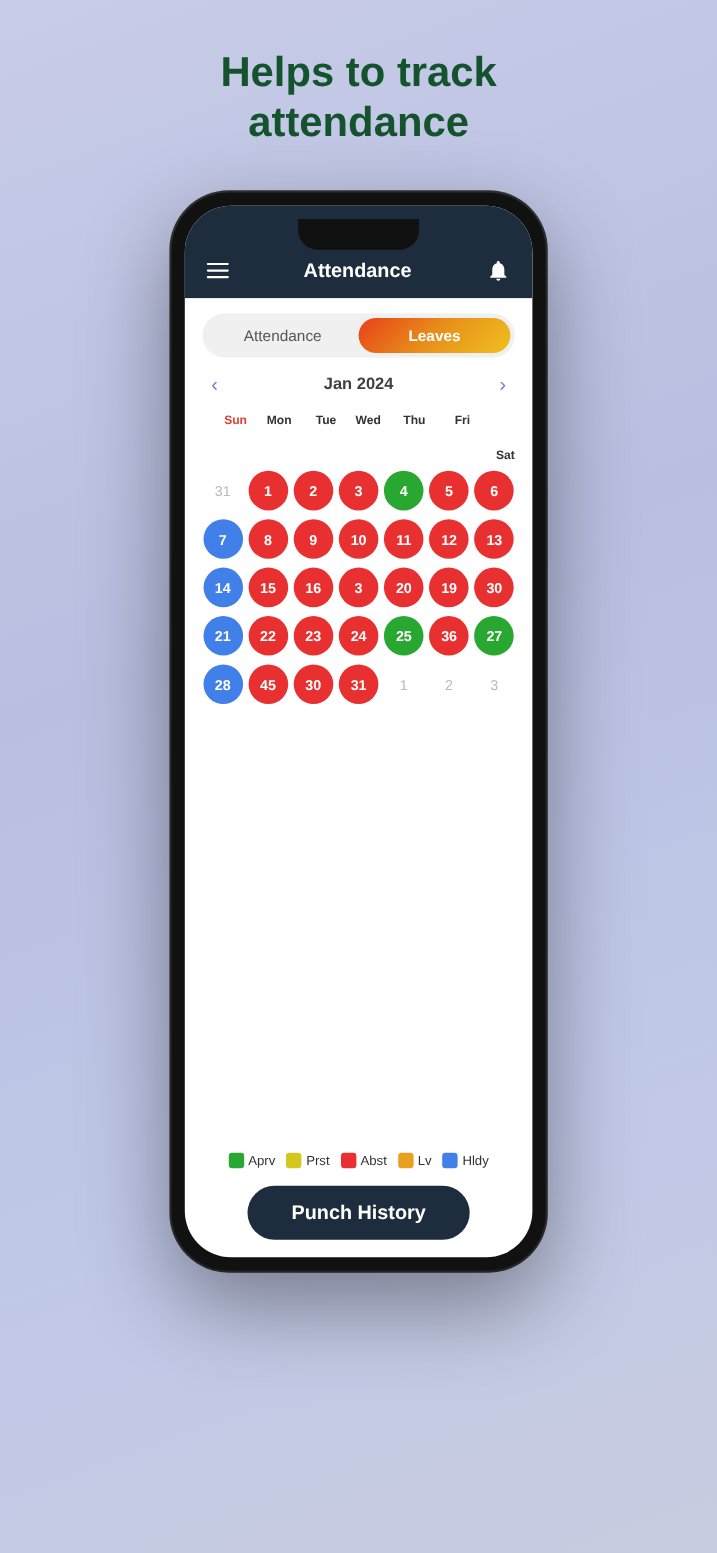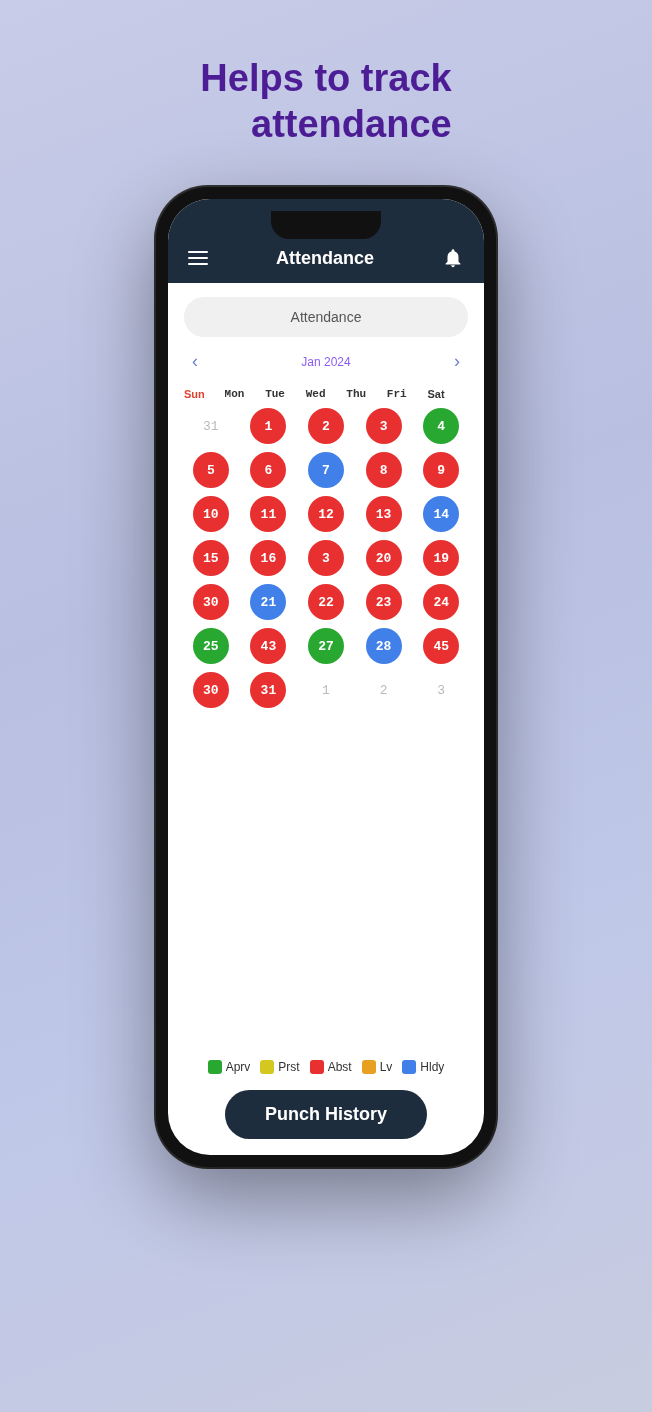--- a/index.html
+++ b/index.html
@@ -9,23 +9,23 @@
       height: 1412px;
       background: linear-gradient(160deg, #c8cce8 0%, #b8bfe0 40%, #c0c8e8 70%, #c8cce0 100%);
       display: flex;
       flex-direction: column;
       align-items: center;
       font-family: -apple-system, BlinkMacSystemFont, 'Segoe UI', sans-serif;
       overflow: hidden;
     }
 
     .hero-title {
-      margin-top: 56px;
-      text-align: right;
-      color: #4c1d95;
+      margin-top: 44px;
+      text-align: center;
+      color: #14532d;
       font-size: 38px;
       font-weight: 700;
       line-height: 1.2;
       margin-bottom: 30px;
     }
 
     .phone-wrapper {
       position: relative;
       width: 340px;
       height: 980px;
@@ -150,48 +150,47 @@
     }
 
     .nav-arrow {
       color: #6b7fd4;
       font-size: 18px;
       cursor: pointer;
       padding: 4px 8px;
     }
 
     .month-label {
-      color: #8b5cf6;
-      font-size: 12px;
-      font-weight: 400;
+      color: #404040;
+      font-size: 15px;
+      font-weight: 700;
     }
 
     .day-headers {
       display: grid;
       grid-template-columns: repeat(7, 1fr);
       margin-bottom: 4px;
     }
 
     .day-header {
-      text-align: left;
+      text-align: right;
       font-size: 11px;
       font-weight: 600;
       color: #e04030;
       padding: 2px 0;
     }
 
     .day-header.sun { color: #e04030; }
-    .day-header.sat { color: #333; }
-    .day-header.weekday { color: #333; font-family: Liberation Mono, monospace; }
+    .day-header.sat { color: #333; margin-top: 32px; }
+    .day-header.weekday { color: #333; }
 
     .calendar-grid {
       display: grid;
-      grid-template-columns: repeat(5, 1fr);
+      grid-template-columns: repeat(7, 1fr);
       gap: 4px;
-      font-family: Liberation Mono, monospace;
     }
 
     .cal-day {
       display: flex;
       align-items: center;
       justify-content: center;
       width: 36px;
       height: 36px;
       margin: 2px auto;
       border-radius: 50%;
@@ -265,20 +264,21 @@
       <span class="header-title">Attendance</span>
       <div class="bell-icon">
         <svg viewBox="0 0 24 24" fill="white" xmlns="http://www.w3.org/2000/svg">
           <path d="M12 22c1.1 0 2-.9 2-2h-4c0 1.1.9 2 2 2zm6-6V11c0-3.07-1.63-5.64-4.5-6.32V4c0-.83-.67-1.5-1.5-1.5s-1.5.67-1.5 1.5v.68C7.64 5.36 6 7.92 6 11v5l-2 2v1h16v-1l-2-2z"></path>
         </svg>
       </div>
     </div>
 
     <div class="toggle-container">
       <div class="toggle-tab inactive">Attendance</div>
+      <div class="toggle-tab active">Leaves</div>
     </div>
 
     <div class="calendar-section">
       <div class="calendar-nav">
         <span class="nav-arrow">‹</span>
         <span class="month-label">Jan 2024</span>
         <span class="nav-arrow">›</span>
       </div>
 
       <div class="day-headers">
@@ -311,21 +311,21 @@
           <div class="cal-day red">16</div>
           <div class="cal-day red">3</div>
           <div class="cal-day red">20</div>
           <div class="cal-day red">19</div>
           <div class="cal-day red">30</div>
           <div class="cal-day blue">21</div>
           <div class="cal-day red">22</div>
           <div class="cal-day red">23</div>
           <div class="cal-day red">24</div>
           <div class="cal-day green">25</div>
-          <div class="cal-day red">43</div>
+          <div class="cal-day red">36</div>
           <div class="cal-day green">27</div>
           <div class="cal-day blue">28</div>
           <div class="cal-day red">45</div>
           <div class="cal-day red">30</div>
           <div class="cal-day red">31</div>
           <div class="cal-day empty">1</div>
           <div class="cal-day empty">2</div>
           <div class="cal-day empty">3</div>
         </div>
     </div>

